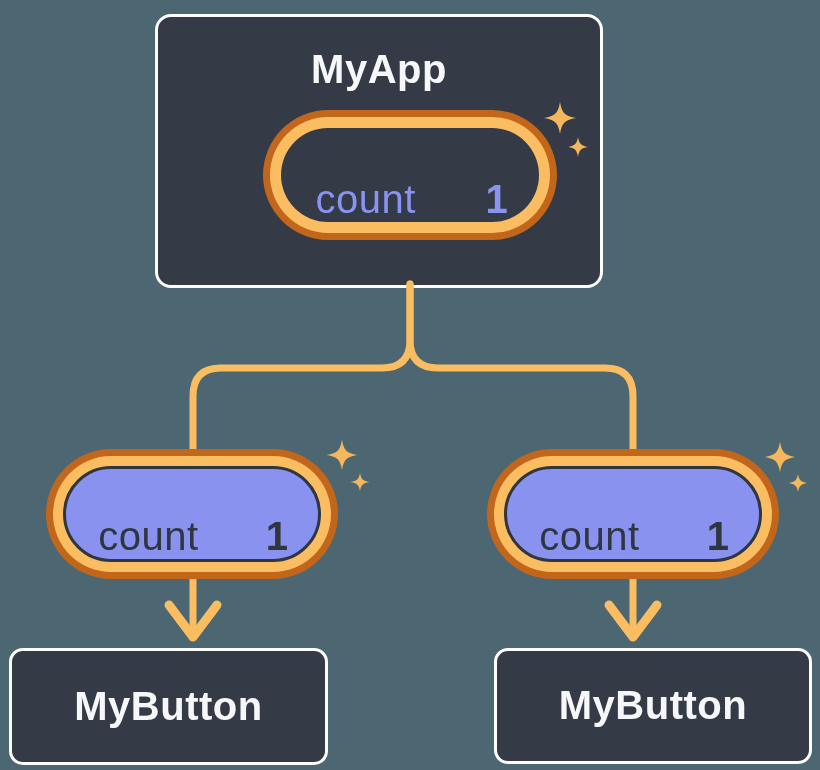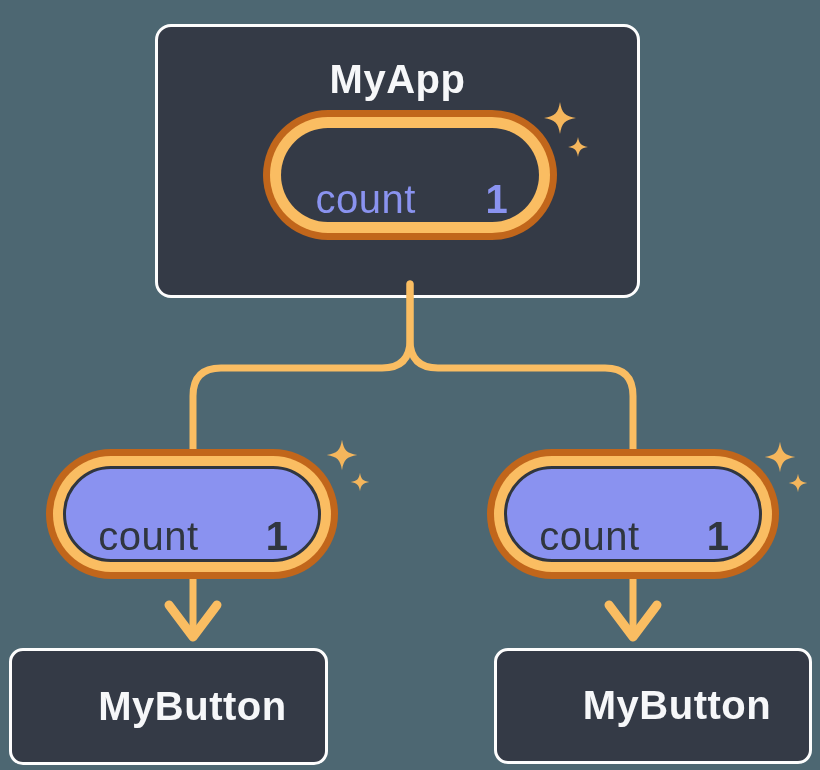--- a/index.html
+++ b/index.html
@@ -28,28 +28,27 @@
   .node-box .node-title {
     position: absolute;
     left: 0;
     width: 100%;
     text-align: center;
     color: #F6F7F9;
     font-size: 40px;
     font-weight: 700;
     letter-spacing: 0.5px;
   }
-  #node-myapp { left: 155px; top: 24px; width: 485px; height: 274px; }
+  #node-myapp { left: 155px; top: 14px; width: 448px; height: 274px; }
   #node-myapp .node-title { top: 30px; }
   #node-mybutton-left  { left: 9px;   top: 648px; width: 319px; height: 117px; border-radius: 14px; }
   #node-mybutton-right { left: 494px; top: 648px; width: 318px; height: 116px; border-radius: 14px; }
   .node-box.leaf .node-title {
     top: 50%;
     transform: translateY(-52%);
-    padding-left: 24px;
   }
 
   
   .svg-layer {
     position: absolute;
     inset: 0;
     z-index: 2;
     pointer-events: none;
   }
   .svg-layer.above { z-index: 4; }

